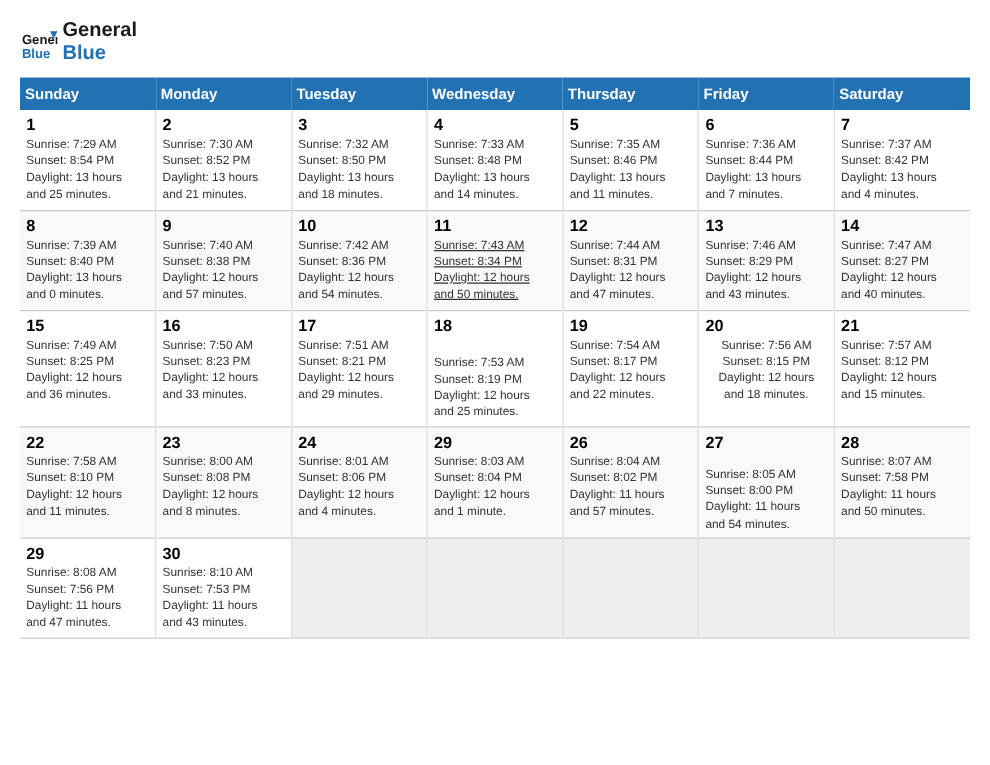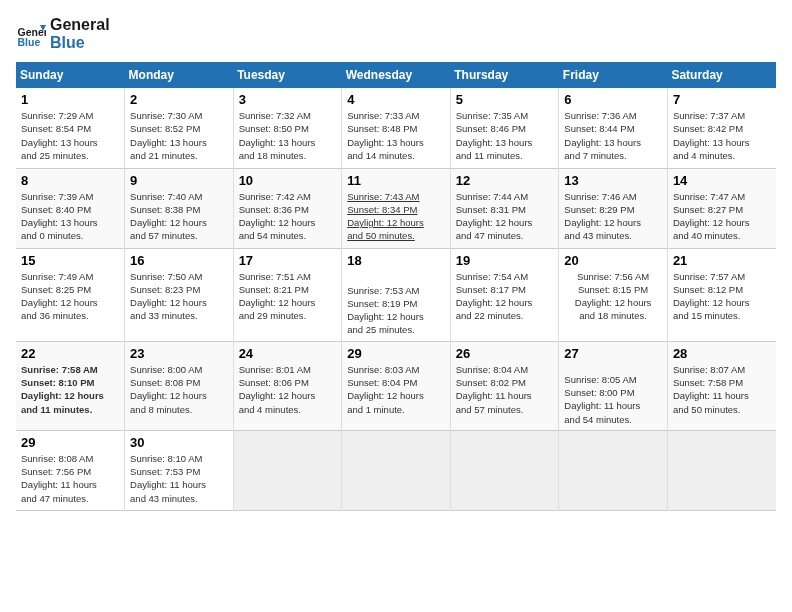--- a/index.html
+++ b/index.html
@@ -261,21 +261,21 @@
           <span class="day-number">21</span>
           <div class="day-info" style="white-space: pre-line;">Sunrise: 7:57 AM
 Sunset: 8:12 PM
 Daylight: 12 hours
 and 15 minutes.</div>
         </td>
       </tr>
       <tr>
         <td>
           <span class="day-number">22</span>
-          <div class="day-info" style="white-space: pre-line; font-weight: bold;">Sunrise: 7:58 AM
+          <div class="day-info" style="white-space: pre-line;">Sunrise: 7:58 AM
 Sunset: 8:10 PM
 Daylight: 12 hours
 and 11 minutes.</div>
         </td>
         <td>
           <span class="day-number">23</span>
           <div class="day-info" style="white-space: pre-line;">Sunrise: 8:00 AM
 Sunset: 8:08 PM
 Daylight: 12 hours
 and 8 minutes.</div>

